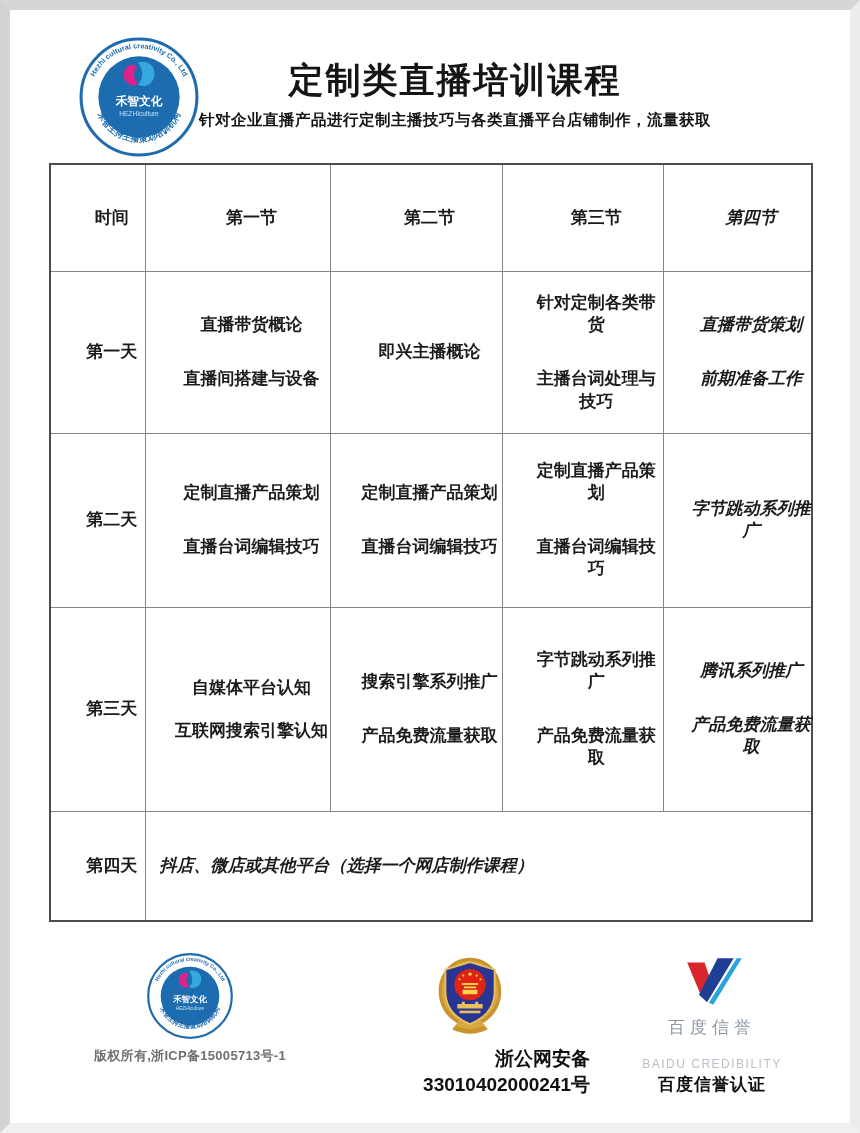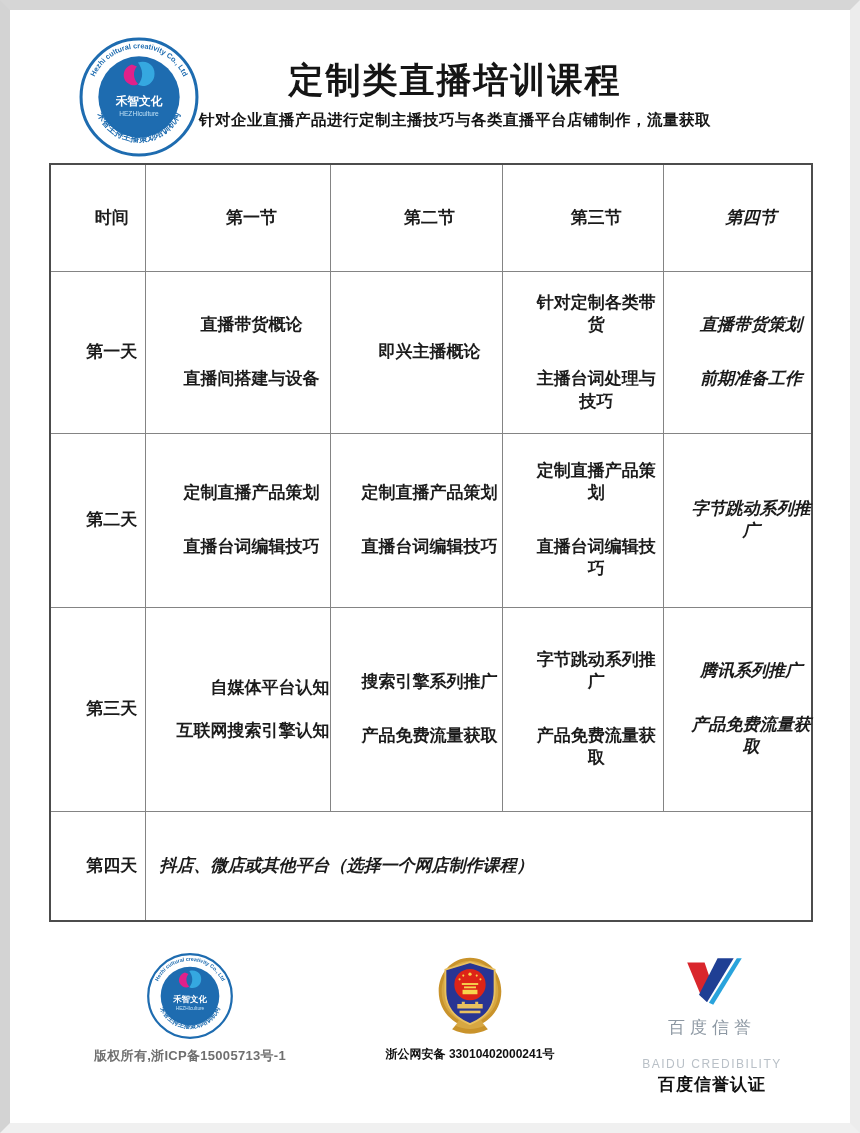--- a/index.html
+++ b/index.html
@@ -24,36 +24,36 @@
     grid-template-columns:96fr 185fr 173fr 162fr 148fr;
     grid-template-rows:108fr 162fr 175fr 205fr 109fr;
     border:2px solid #4c4c4c;
     color:#1b1b1b;
   }
   .cell {
     border-right:1px solid #848484; border-bottom:1px solid #848484;
     display:flex; flex-direction:column; align-items:center; justify-content:center;
     gap:32px; font-size:17px; font-weight:700; line-height:1.3; text-align:center;padding-left:27px;
   }
-  .cell.tight { gap:21px;align-items:flex-end; }
+  .cell.tight { gap:21px; }
   .cell.last-col { border-right:none;font-style:italic; }
   .cell.last-row { border-bottom:none; }
   .cell.merged { grid-column:2 / 6; flex-direction:row; justify-content:flex-start; padding-left:13px; text-align:left; }
 
   
   .footer-group { position:absolute; text-align:center; }
   .fg-copyright { left:70px; top:942px; width:220px; }
   .fg-police { left:340px; top:944px; width:240px; }
   .fg-baidu { left:612px; top:946px; width:180px; }
 
   .hezhi-logo-small { width:88px; height:88px; }
   .copyright-text { margin-top:3px; font-size:13px; font-weight:700; color:#6f6f6f; letter-spacing:0.3px; }
 
   .police-badge { width:76px; height:82px; }
-  .police-text { margin-top:6px; font-size:12px; font-weight:700; color:#101010; }
+  .police-text { margin-top:6px; font-size:19px; font-weight:700; color:#101010;text-align:right; }
 
   .baidu-v { width:62px; height:54px; }
   .baidu-title { margin-top:2px; font-size:17px; color:#8d98a3; letter-spacing:5px; font-weight:400; }
   .baidu-sub { margin-top:18px; font-size:12px; color:#b9c0c7; letter-spacing:1.5px; }
   .baidu-cert { margin-top:2px; font-size:17px; font-weight:700; color:#101010; letter-spacing:1px; }
 </style>
 </head>
 <body>
 
 <div class="page">

